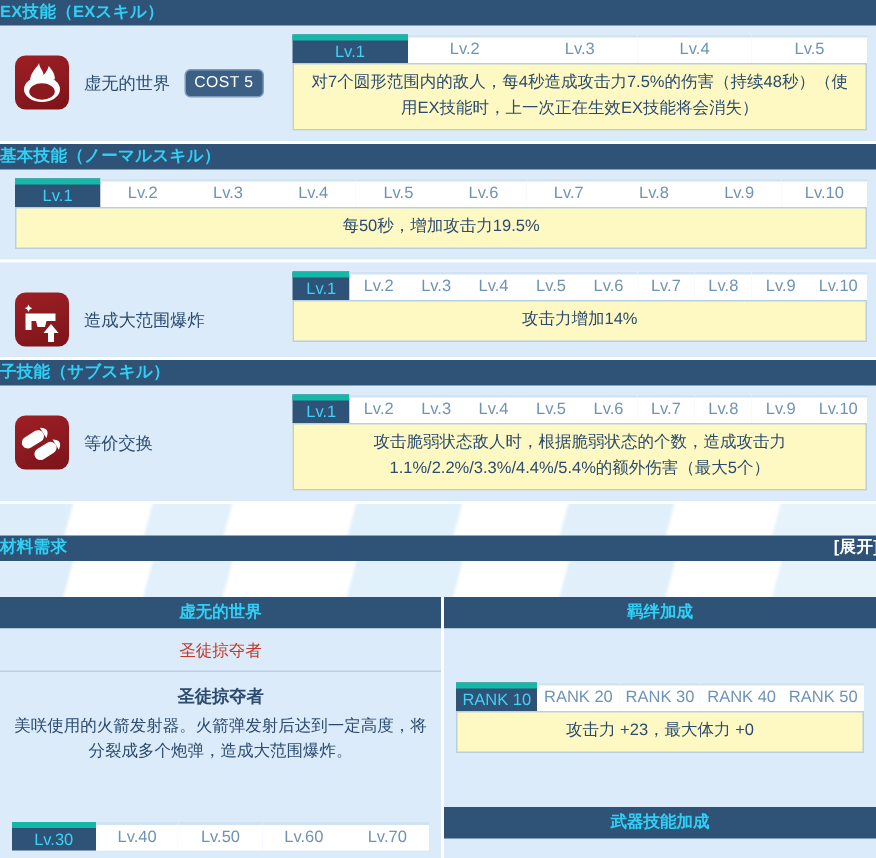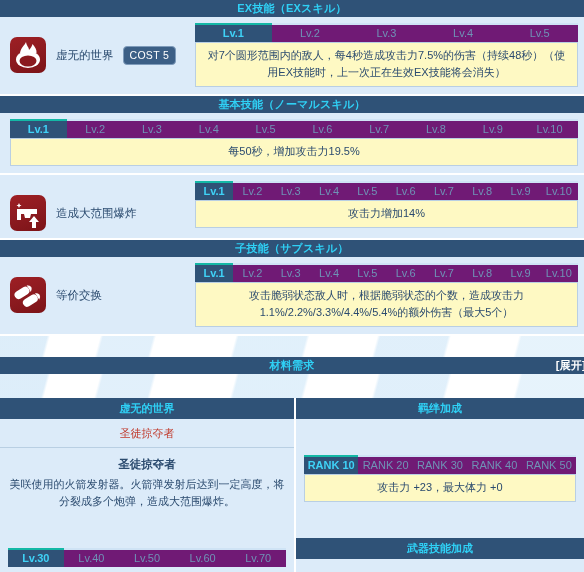--- a/index.html
+++ b/index.html
@@ -16,21 +16,21 @@
 
   .page { width: 584px; height: 572px; position: relative; }
 
   
   .sec-head {
     height: 17px;
     background: #2f5277;
     color: #2fd0f5;
     font-size: 11px;
     font-weight: bold;
-    text-align: center;
+    text-align: left;
     line-height: 17px;
     position: relative;
     letter-spacing: .2px;
   }
   .sec-head .right-link {
     position: absolute;
     right: -2px;
     top: 0;
     color: #ffffff;
     font-weight: bold;
@@ -85,29 +85,29 @@
 
   
   .lv-tabs { display: flex; width: 100%; }
   .lv-tab {
     flex: 1 1 0;
     text-align: center;
     font-size: 11px;
     line-height: 17px;
     height: 19px;
     color: #6f93b6;
-    background: #701a75;
+    background: #ffffff;
     border-top: 2px solid #cfe3f5;
     white-space: nowrap;
   }
   .lv-tab.active {
     background: #2f5277;
     color: #3fd2f7;
-    border-top: 2px solid #14b8a6;
-    font-weight: bold;
+    border-top: 4px solid #14b8a6;
+    font-weight: normal;
   }
   .desc-box {
     background: #fef9c3;
     border: 1px solid #b9cfe3;
     padding: 4px 8px 5px;
     text-align: center;
     font-size: 11px;
     line-height: 17px;
     color: #2b4b6f;
   }

